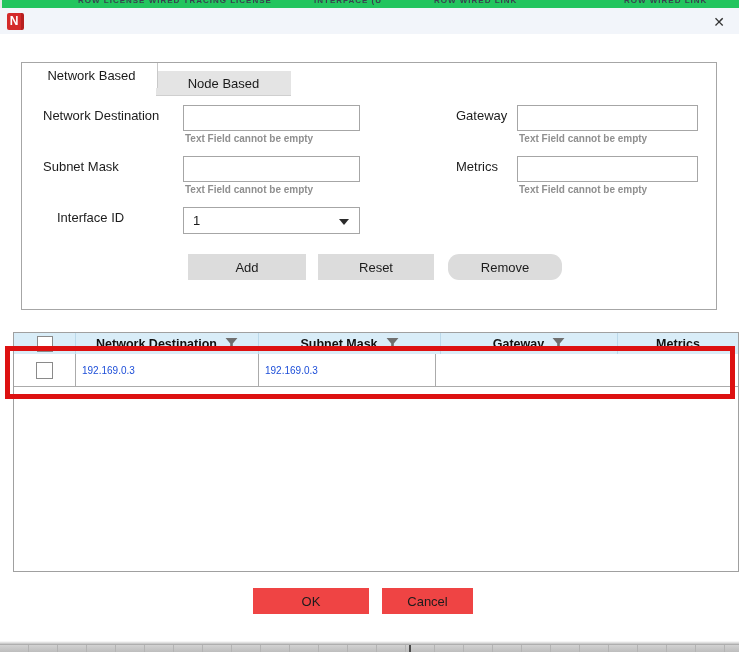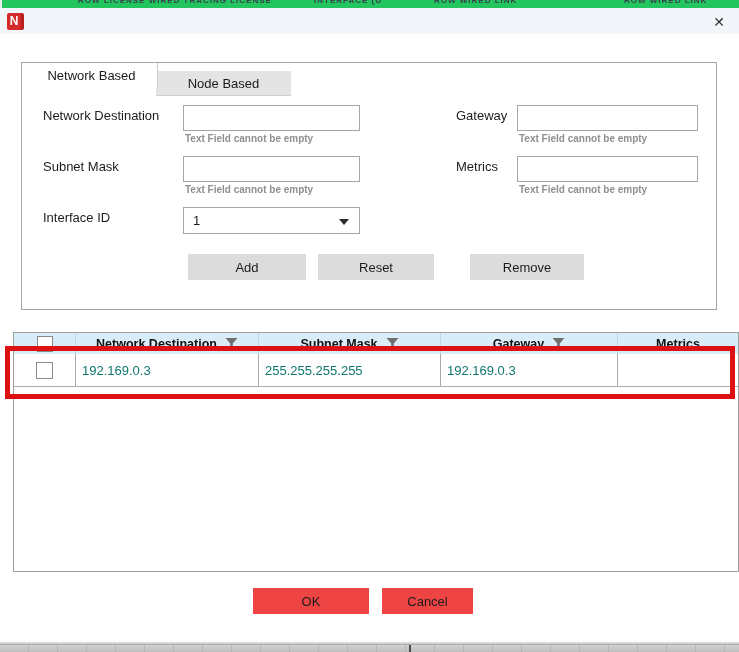--- a/index.html
+++ b/index.html
@@ -101,21 +101,21 @@
     border:1px solid #a0a0a0; background:#ffffff; overflow:hidden;
   }
   .grid-header { display:flex; height:21px; background:#d9edf8; }
   .grid-header .hcell {
     display:flex; align-items:center; justify-content:center;
     font-size:12.5px; font-weight:600; color:#111;
     border-right:1px solid #bcd9ea; overflow:hidden; white-space:nowrap;
   }
   .grid-row { display:flex; height:33px; border-bottom:1px solid #ababab; }
   .grid-row .cell {
-    display:flex; align-items:center; font-size:13px; color:#0f766e;
+    display:flex; align-items:center; font-size:10px; color:#1d4ed8;
     border-right:1px solid #ababab; padding-left:6px;
     overflow:hidden; white-space:nowrap;
   }
   .col-cb { width:62px; flex:none; justify-content:center !important; padding-left:0 !important; }
   .col-nd { width:183px; flex:none; }
   .col-sm { width:182px; flex:none; }
   .col-gw { width:177px; flex:none; }
   .col-mt { flex:1; border-right:none !important; }
   .checkbox {
     width:17px; height:17px; background:#ffffff; border:1px solid #8a8a8a;
@@ -166,29 +166,29 @@
   <div class="fld-hint" style="left:497px; top:70px;">Text Field cannot be empty</div>
 
   <div class="fld-label" style="left:21px; top:96px;">Subnet Mask</div>
   <input class="fld-input" style="left: 161px; top: 93px; width: 177px;" type="text" value="">
   <div class="fld-hint" style="left:163px; top:121px;">Text Field cannot be empty</div>
 
   <div class="fld-label" style="left:434px; top:96px;">Metrics</div>
   <input class="fld-input" style="left: 495px; top: 93px; width: 181px;" type="text" value="">
   <div class="fld-hint" style="left:497px; top:121px;">Text Field cannot be empty</div>
 
-  <div class="fld-label" style="left:21px; top:147px;">Interface ID</div>
+  <div class="fld-label" style="left:35px; top:147px;">Interface ID</div>
   <div class="combo">
     <span>1</span>
     <span class="combo-arrow"></span>
   </div>
 
   <button class="panel-btn" style="left:166px; width:118px;">Add</button>
   <button class="panel-btn" style="left:296px; width:116px;">Reset</button>
-  <button class="panel-btn" style="left:448px; width:114px;">Remove</button>
+  <button class="panel-btn" style="left:426px; width:114px;border-radius:11px;">Remove</button>
 </div>
 
 <div class="grid">
   <div class="grid-header">
     <div class="hcell col-cb">
       <div class="checkbox" style="width:16px;height:16px;"></div>
     </div>
     <div class="hcell col-nd">
       <span>Network Destination</span>
       <span class="funnel-icon">
@@ -216,21 +216,20 @@
     <div class="hcell col-mt">
       <span>Metrics</span>
     </div>
   </div>
 
   <div class="grid-row">
     <div class="cell col-cb">
       <div class="checkbox"></div>
     </div>
     <div class="cell col-nd">192.169.0.3</div>
-    <div class="cell col-sm">255.255.255.255</div>
     <div class="cell col-gw">192.169.0.3</div>
     <div class="cell col-mt"></div>
   </div>
 </div>
 
 <div class="annotation-rect"></div>
 
 <button class="footer-btn" style="left:253px; width:116px;">OK</button>
 <button class="footer-btn" style="left:382px; width:91px;">Cancel</button>
 

